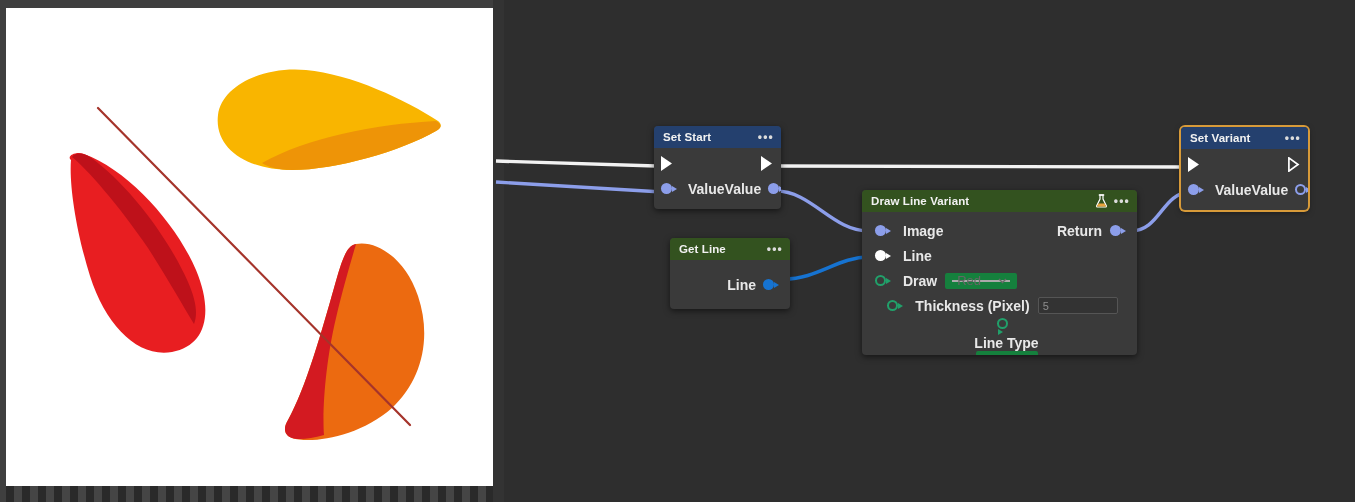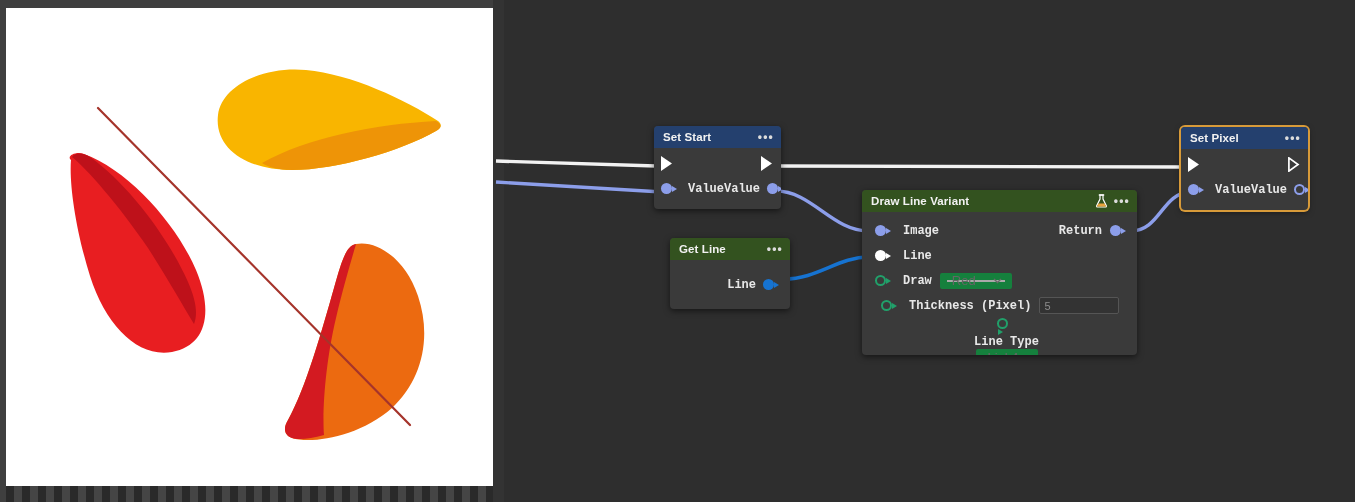--- a/index.html
+++ b/index.html
@@ -40,21 +40,21 @@
   .dots{letter-spacing:1.2px;color:#dcdcdc;font-size:12px;line-height:10px;
         font-weight:bold;}
   .flask{width:13px;height:14px;margin-right:6px;display:inline-block;}
   .node-body{position:relative;padding:0;}
 
   
   .exec-row{height:28px;position:relative;}
   .exec-arrow{position:absolute;top:8px;width:13px;height:15px;}
   
   .pin-row{height:25px;display:flex;align-items:center;position:relative;}
-  .pin-label{font-size:12px;font-weight:bold;color:#e8e8e8;white-space:nowrap;font-family:Liberation Mono, monospace;}
+  .pin-label{font-size:14px;font-weight:bold;color:#e8e8e8;white-space:nowrap;}
   .pin-dot{width:11px;height:11px;border-radius:50%;flex:0 0 auto;}
   .pin-nub{width:4px;height:0;border-top:3px solid transparent;
            border-bottom:3px solid transparent;flex:0 0 auto;}
   .dot-blue{background:#8c9eea;}
   .dot-white{background:#ffffff;}
   .dot-ring-green{background:transparent;border:2px solid #21a06a;box-sizing:border-box;}
   .dot-ring-blue{background:transparent;border:2px solid #8c9eea;box-sizing:border-box;}
   .nub-blue{border-left:5px solid #8c9eea;}
   .nub-white{border-left:5px solid #ffffff;}
   .nub-green{border-left:5px solid #21a06a;}
@@ -163,21 +163,21 @@
           <span class="pin-dot dot-blue"></span>
           <span class="pin-nub nub-blue"></span>
         </span>
       </div>
       <div style="height:8px;"></div>
     </div>
   </div>
 
   <div class="node selected" id="node-set-result">
     <div class="node-header hdr-blue">
-      <span class="node-title">Set Pixel</span>
+      <span class="node-title">Set Variant</span>
       <span class="dots">•••</span>
     </div>
     <div class="node-body">
       <div class="exec-row">
         <svg class="exec-arrow" style="left:7px;" viewBox="0 0 13 15">
           <polygon points="0,0 11,7.5 0,15" fill="#ffffff"></polygon>
         </svg>
         <svg class="exec-arrow" style="right:7px;" viewBox="0 0 13 15">
           <polygon points="0.9,0.9 10,7.5 0.9,14.1" fill="none" stroke="#ffffff" stroke-width="1.7"></polygon>
         </svg>
@@ -252,21 +252,21 @@
         <span class="pin-nub nub-green"></span>
         <span class="pin-label" style="margin-left:8px;">Draw</span>
         <span class="w-select" style="width:72px;margin-left:8px;">
           <span class="sv">Red</span>
           <svg class="cv" viewBox="0 0 11 11">
             <polyline points="2,4 5.5,7.5 9,4" fill="none" stroke="#6a6a6a" stroke-width="1.4"></polyline>
           </svg>
         </span>
       </div>
 
-      <div class="pin-row" style="padding:0 13px;">
+      <div class="pin-row" style="padding:0 13px;justify-content:center;">
         <span class="pin-dot dot-ring-green"></span>
         <span class="pin-nub nub-green"></span>
         <span class="pin-label" style="margin-left:8px;">Thickness (Pixel)</span>
         <span class="w-text" style="width:80px;margin-left:8px;">5</span>
       </div>
 
       <div class="pin-row" style="padding:0 7px;flex-direction:column;">
         <span class="pin-dot dot-ring-green"></span>
         <span class="pin-nub nub-green"></span>
         <span class="pin-label" style="margin-left:8px;">Line Type</span>

